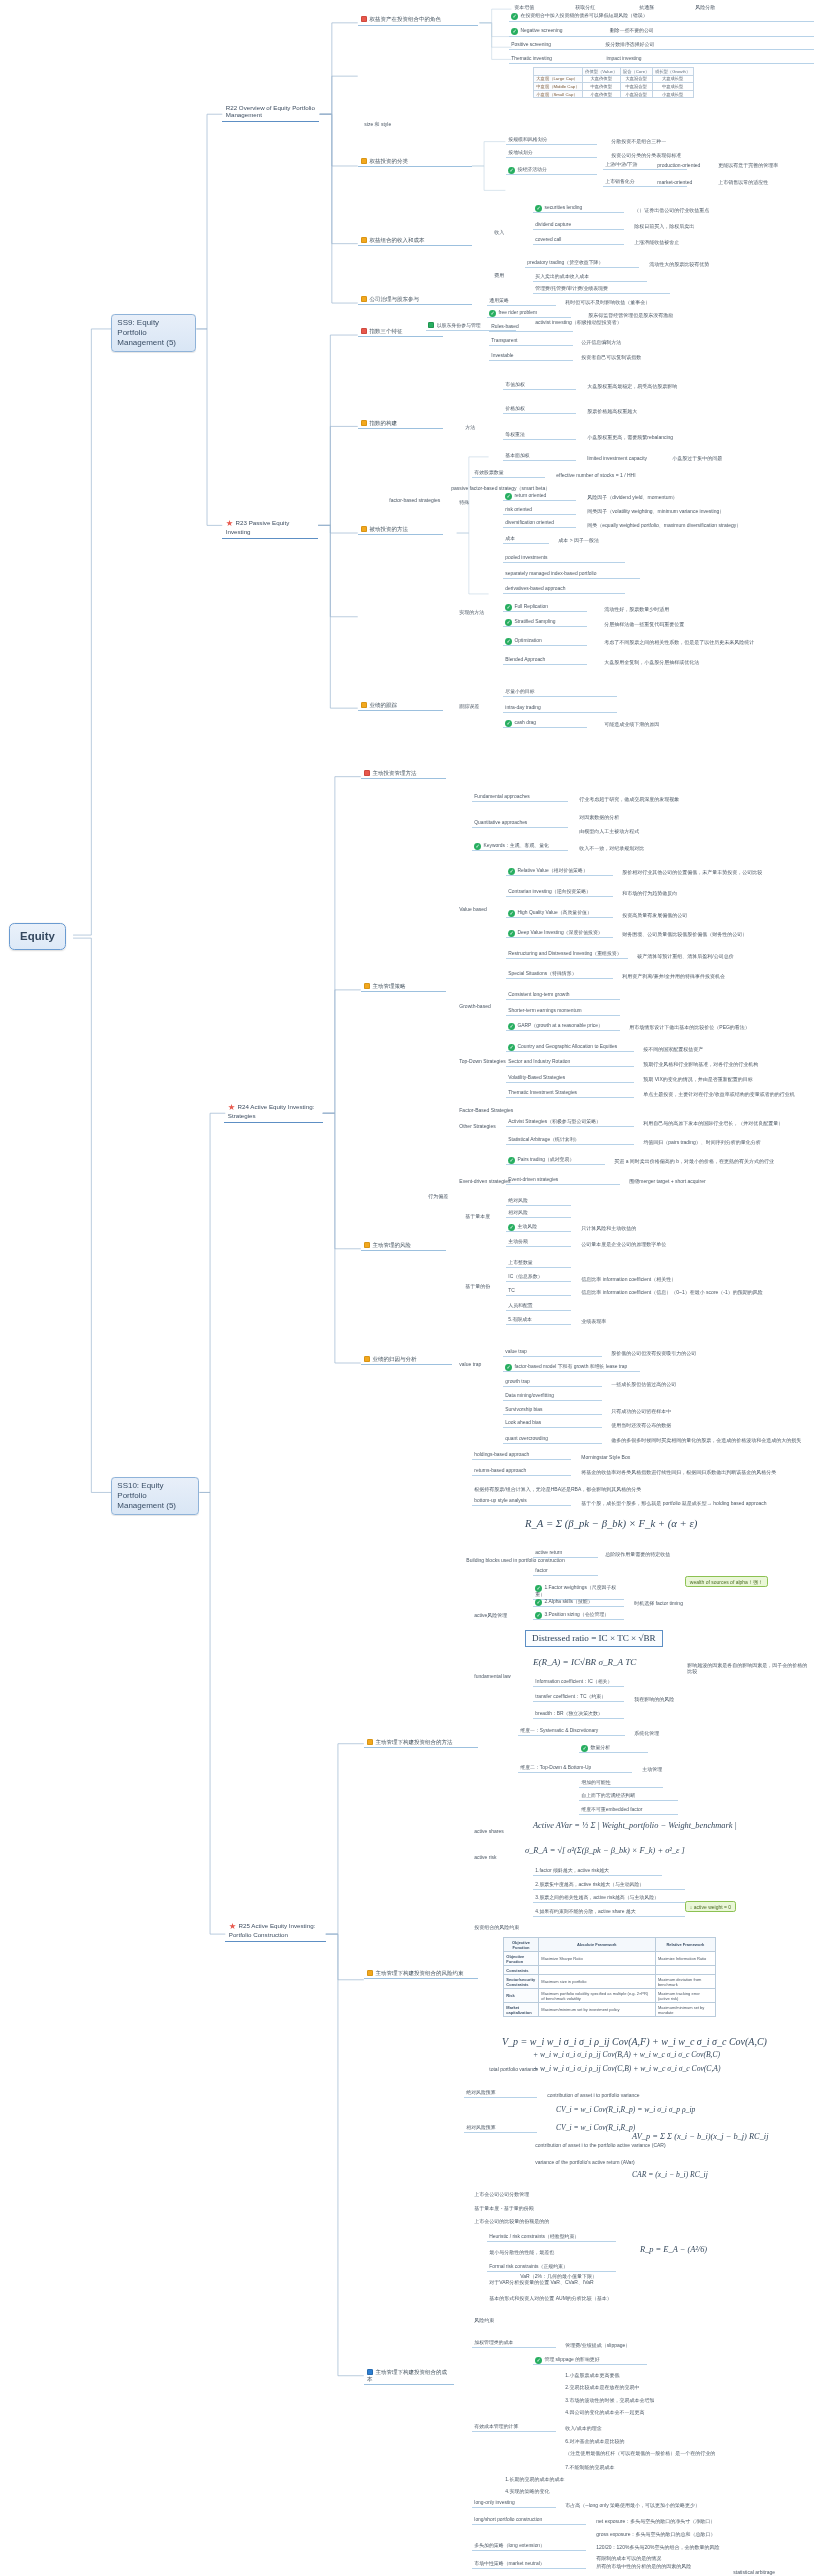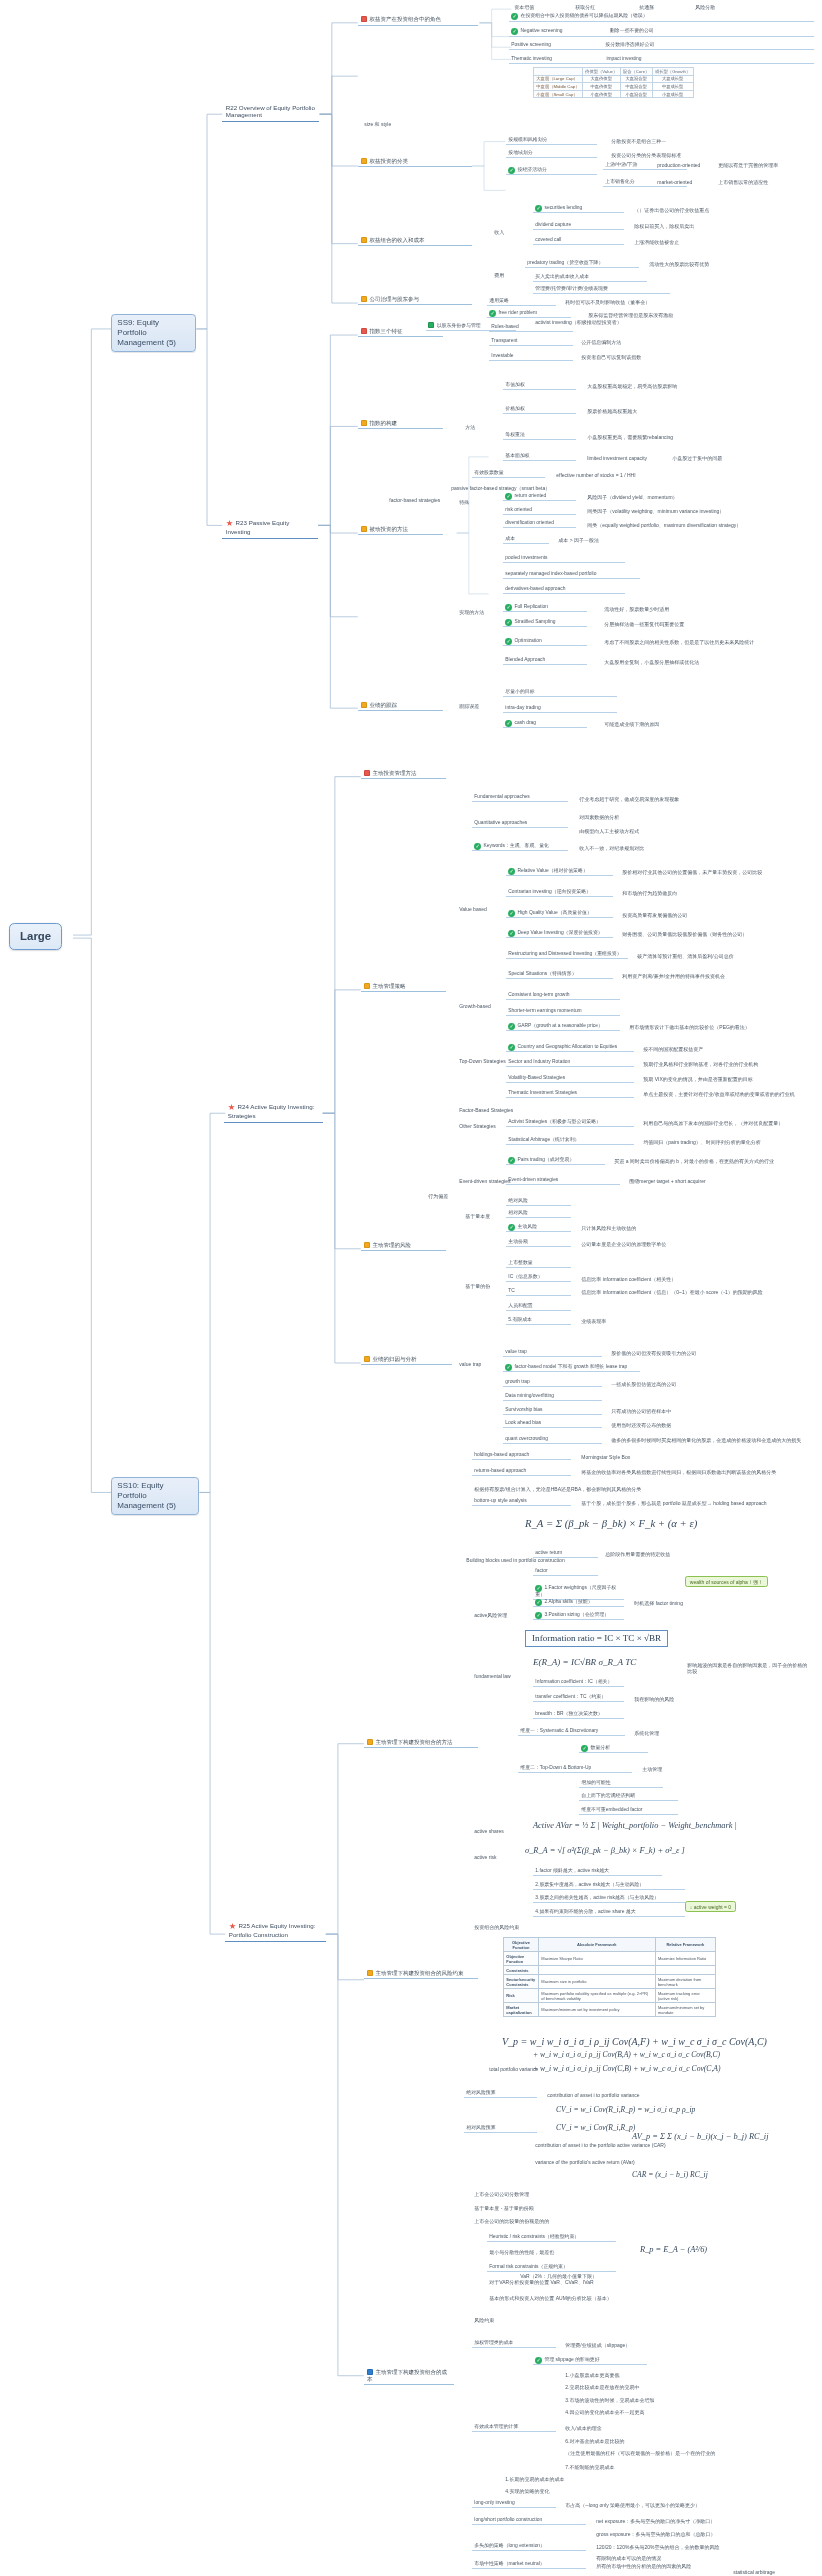--- a/index.html
+++ b/index.html
@@ -123,21 +123,21 @@
     <path d="M630 30 L646 30 L646 62 L672 62"></path>
     <path d="M630 30 L646 30 L646 78 L672 78"></path>
     <path d="M620 218 L636 218 L636 186 L664 186"></path>
     <path d="M620 218 L636 218 L636 250 L664 250"></path>
     <path d="M600 700 L616 700 L616 600 L642 600"></path>
     <path d="M600 700 L616 700 L616 780 L642 780"></path>
   </g>
 </svg>
 
 <div class="node root" style="left:9.1px; top:923px;">
-  <span>Large</span>
+  <span>Equity</span>
 </div>
 
 <div class="node lv1" style="left:111px; top:314px; width:85px;">
   <span>SS9: Equity Portfolio Management (5)</span>
 </div>
 
 <div class="node lv1" style="left:111px; top:1477px; width:88px;">
   <span>SS10: Equity Portfolio Management (5)</span>
 </div>
 
@@ -471,21 +471,21 @@
 <div class="node plain" style="left:603px; top:1550px;">总阶段作用量需要的特定收益</div>
 <div class="node lv4" style="left:533px; top:1567px; width:65px;"><span>factor</span></div>
 <div class="node lv4" style="left:533px; top:1584px; width:91px;"><span class="ic-check">✓</span><span>1.Factor weightings（尺度因子权重）</span></div>
 <div class="node lv4" style="left:533px; top:1598px; width:91px;"><span class="ic-check">✓</span><span>2.Alpha skills（技能）</span></div>
 <div class="node plain" style="left:632px; top:1599px;">时机选择 factor timing</div>
 <div class="node lv4" style="left:533px; top:1611px; width:91px;"><span class="ic-check">✓</span><span>3.Position sizing（仓位管理）</span></div>
 <div class="node plain" style="left:472px; top:1611px;">active风险管理</div>
 
 <div class="callout" style="left:685px; top:1576px;">wealth of sources of alpha！强！</div>
 
-<div class="fbox" style="left:525px; top:1630px;">Information ratio = IC × TC × √BR</div>
+<div class="fbox" style="left:525px; top:1630px;">Distressed ratio = IC × TC × √BR</div>
 
 <div class="node plain" style="left:472px; top:1672px;">fundamental law</div>
 <div class="formula" style="left:533px; top:1657px; font-size:9.1px;">E(R_A) = IC√BR σ_R_A TC</div>
 <div class="node plain" style="left:685px; top:1661px; width:129px;">影响越波的因素是各自的影响因素是，因子会的价格的比较</div>
 <div class="node lv4" style="left:533px; top:1678px; width:91px;"><span>Information coefficient：IC（相关）</span></div>
 <div class="node lv4" style="left:533px; top:1693px; width:91px;"><span>transfer coefficient：TC（约束）</span></div>
 <div class="node plain" style="left:632px; top:1695px;">我在影响的的风险</div>
 <div class="node lv4" style="left:533px; top:1710px; width:91px;"><span>breadth：BR（独立决策次数）</span></div>
 
 <div class="node lv4" style="left:518px; top:1727px; width:107px;"><span>维度一：Systematic &amp; Discretionary</span></div>

